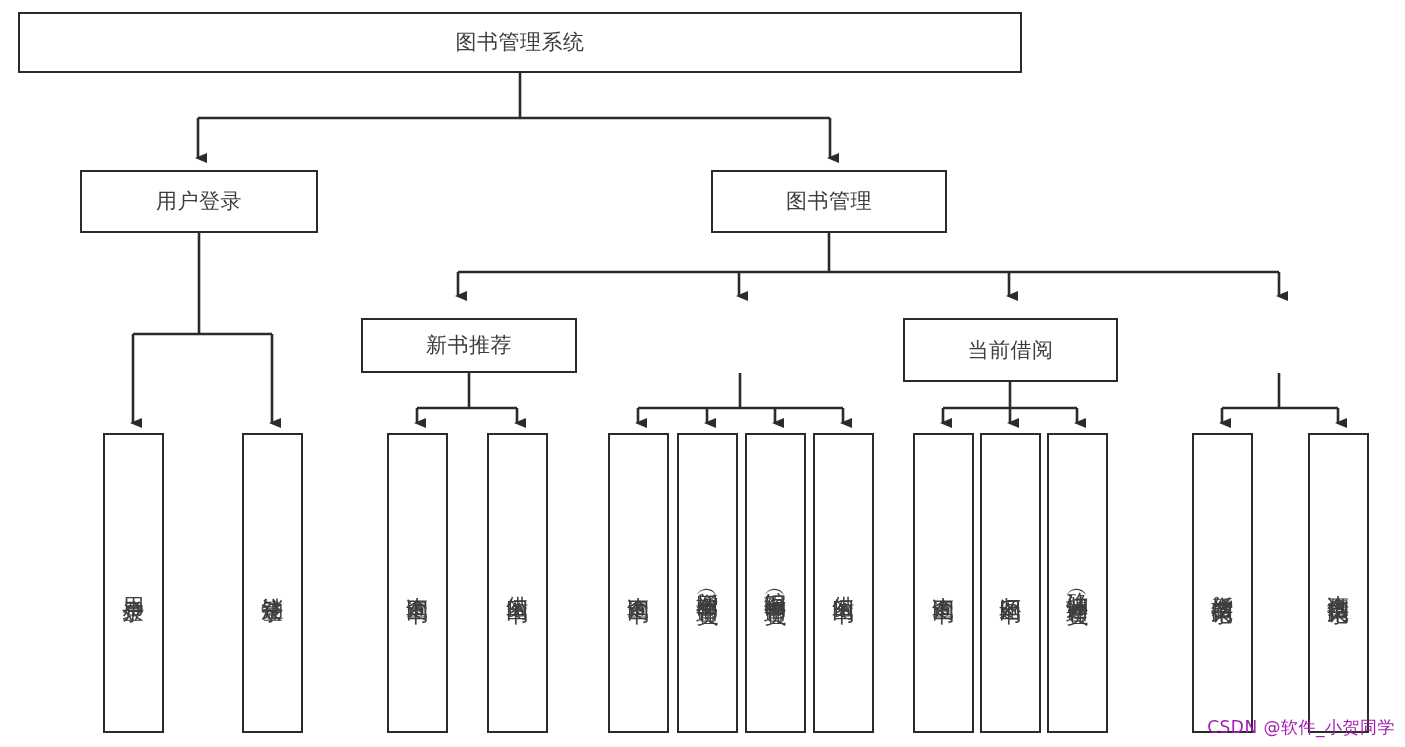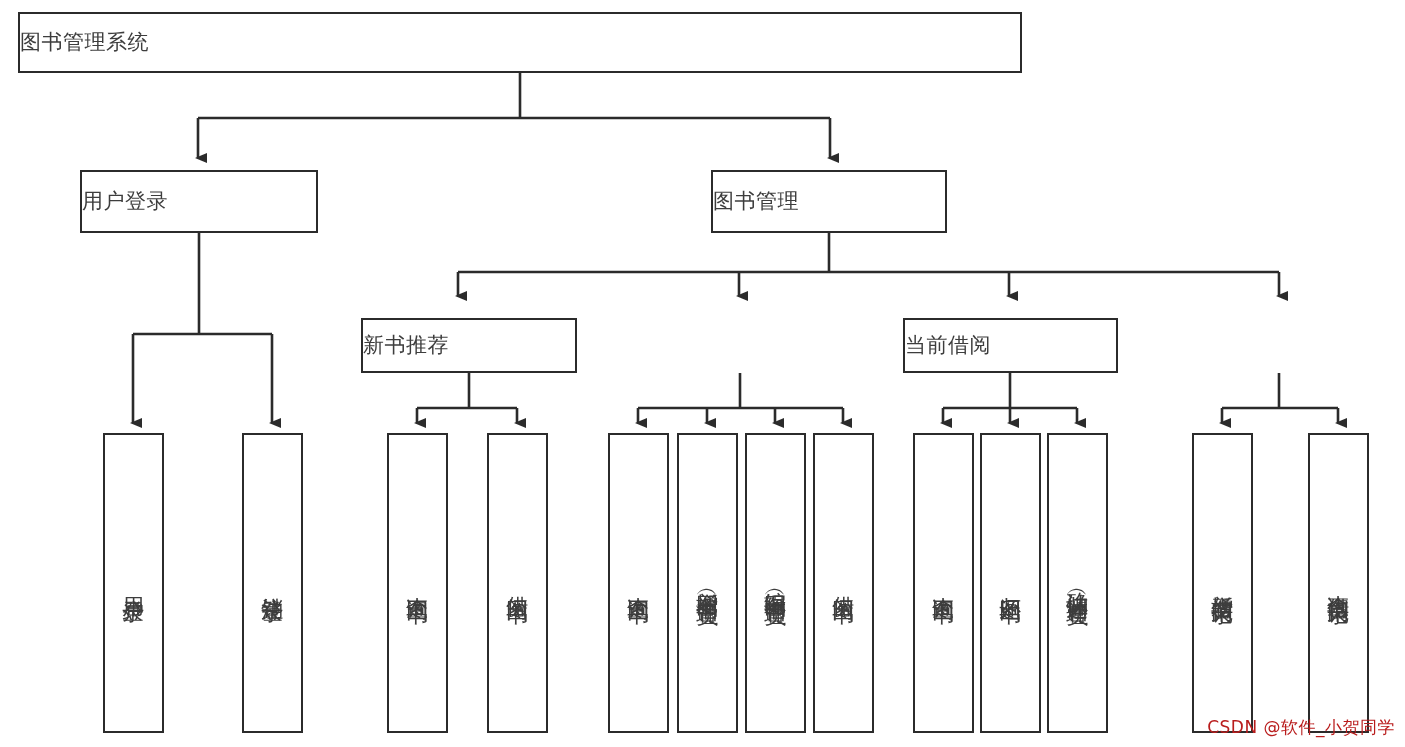--- a/index.html
+++ b/index.html
@@ -25,20 +25,21 @@
     width: 1405px;
     height: 747px;
   }
   .node {
     position: absolute;
     box-sizing: border-box;
     background: #ffffff;
     border: 2px solid #2b2b2b;
     display: flex;
     align-items: center;
+    justify-content: center;
     color: #3d3d3d;
     z-index: 2;
   }
   .node-label {
     display: block;
     text-align: center;
     line-height: 1.18;
     color: #3d3d3d;
     letter-spacing: 0.5px;
   }
@@ -56,21 +57,21 @@
     font-size: 22px;
     line-height: 1.34;
     letter-spacing: 2px;
     white-space: nowrap;
   }
   .watermark {
     position: absolute;
     right: 10px;
     bottom: 8px;
     font-size: 17px;
-    color: #b91c1c;
+    color: #a21caf;
     letter-spacing: 0.5px;
     z-index: 5;
     white-space: nowrap;
   }
 </style>
 </head>
 <body>
 
 <div id="diagram-root">
 
@@ -131,21 +132,21 @@
   <div class="node horizontal" style="left:80px; top:170px; width:238px; height:63px;">
     <span class="node-label">用户登录</span>
   </div>
   <div class="node horizontal" style="left:711px; top:170px; width:236px; height:63px;">
     <span class="node-label">图书管理</span>
   </div>
 
   <div class="node horizontal" style="left:361px; top:318px; width:216px; height:55px;">
     <span class="node-label">新书推荐</span>
   </div>
-  <div class="node horizontal" style="left:903px; top:318px; width:215px; height:55px;">
+  <div class="node horizontal" style="left:903px; top:318px; width:215px; height:64px;">
     <span class="node-label">当前借阅</span>
   </div>
 
   <div class="node vertical" style="left:103px; top:433px; width:61px; height:300px;">
     <span class="node-label">用户登录</span>
   </div>
   <div class="node vertical" style="left:242px; top:433px; width:61px; height:300px;">
     <span class="node-label">注销登录</span>
   </div>
 

